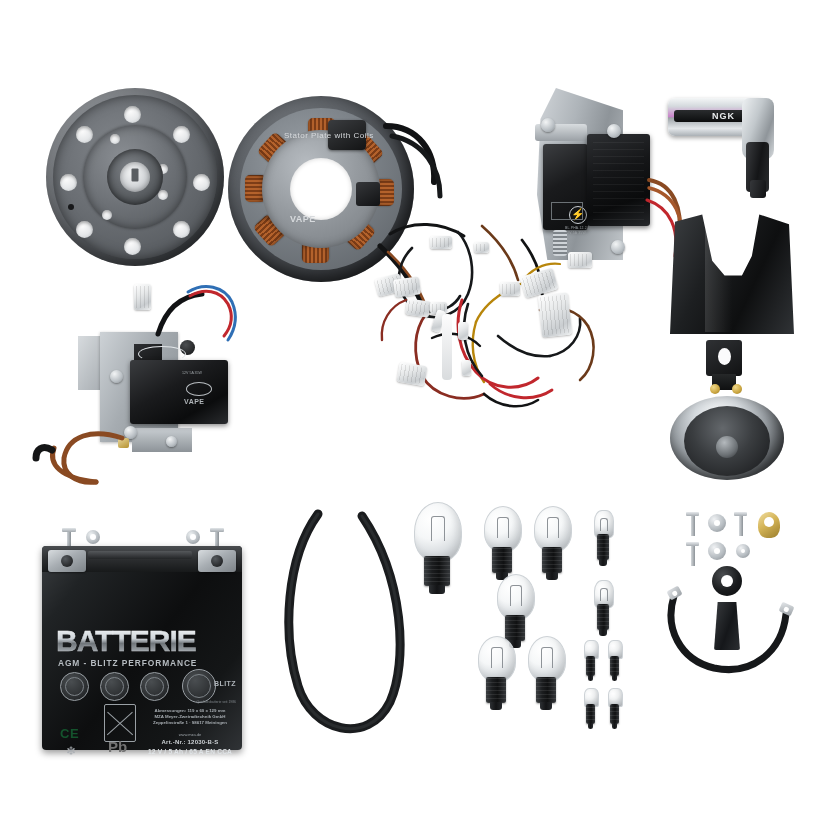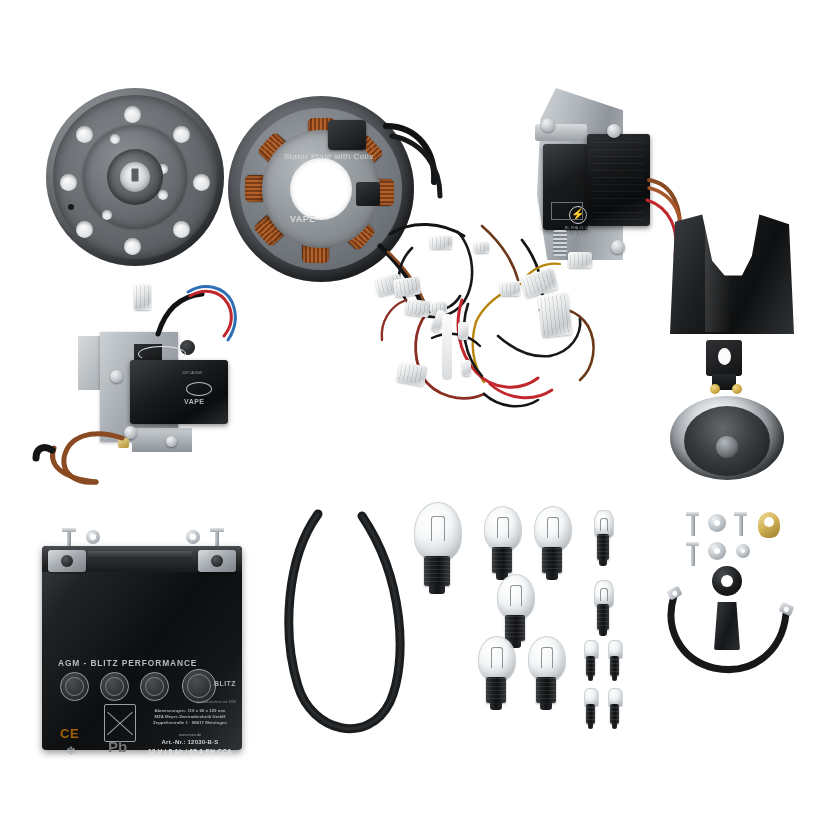--- a/index.html
+++ b/index.html
@@ -49,21 +49,21 @@
   #stator .ctrhole{width:62px;height:62px;border-radius:50%;background:#ffffff;
     box-shadow:inset 0 0 5px rgba(0,0,0,.18);}
   .coil{position:absolute;width:27px;height:21px;border-radius:5px;
     background:repeating-linear-gradient(90deg,#b4622c 0 2px,#7d3d17 2px 4px);
     box-shadow:inset 0 -3px 5px rgba(0,0,0,.5),0 1px 2px rgba(0,0,0,.4);}
   #stator .blockA{position:absolute;left:100px;top:24px;width:38px;height:30px;border-radius:4px;
     background:linear-gradient(150deg,#3a3c3f,#131415);box-shadow:0 1px 3px rgba(0,0,0,.5);}
   #stator .blockB{position:absolute;left:128px;top:86px;width:24px;height:24px;border-radius:3px;
     background:linear-gradient(150deg,#35373a,#111214);}
   #stator .mark1,#stator .mark2{position:absolute;color:#d7dadd;font-size:8px;letter-spacing:.5px;}
-  #stator .mark1{left:56px;top:56px;}
+  #stator .mark1{left:56px;top:35px;}
   #stator .mark2{left:62px;top:118px;font-size:9px;font-weight:bold;}
 
   
   #cdi{left:523px;top:88px;width:132px;height:175px;}
   #cdi .bracket{position:absolute;left:14px;top:0;width:86px;height:172px;
     background:linear-gradient(105deg,#d2d6da 0%,#aeb4b9 35%,#8e9499 60%,#c2c7cb 100%);
     clip-path:polygon(22% 0,100% 13%,100% 100%,12% 100%,0 62%,4% 18%);
     box-shadow:0 1px 3px rgba(0,0,0,.3);}
   #cdi .coilbox{position:absolute;left:20px;top:56px;width:45px;height:86px;border-radius:3px;
     background:linear-gradient(150deg,#3c3e41 0%,#1a1b1d 45%,#0d0e0f 100%);
@@ -185,21 +185,21 @@
   .bicon::after{content:"";position:absolute;inset:4px;border-radius:50%;border:1px solid #7d8388;}
   #battery .flitz{position:absolute;left:172px;top:152px;color:#aeb4b9;font-size:7px;font-weight:bold;
     letter-spacing:.4px;}
   #battery .recy{position:absolute;left:62px;top:176px;width:30px;height:36px;
     border:1.6px solid #9aa0a5;border-radius:2px;}
   #battery .recy::before,#battery .recy::after{content:"";position:absolute;left:-2px;top:50%;
     width:34px;height:1.4px;background:#9aa0a5;}
   #battery .recy::before{transform:rotate(42deg);}
   #battery .recy::after{transform:rotate(-42deg);}
   #battery .pb{position:absolute;left:66px;top:210px;color:#737373;font-size:15px;font-weight:bold;}
-  #battery .ce{position:absolute;left:18px;top:198px;color:#a16207;font-size:13px;font-weight:bold;
+  #battery .ce{position:absolute;left:18px;top:198px;color:#14532d;font-size:13px;font-weight:bold;
     letter-spacing:.5px;}
   #battery .snow{position:absolute;left:24px;top:216px;color:#a9aeb3;font-size:12px;}
   #battery .addr{position:absolute;left:102px;top:180px;width:92px;color:#a8aeb3;font-size:4.4px;
     line-height:6px;text-align:center;font-weight:bold;}
   #battery .web{position:absolute;left:102px;top:204px;width:92px;color:#9aa0a5;font-size:4px;
     text-align:center;}
   #battery .artnr{position:absolute;left:102px;top:211px;width:92px;color:#cfd4d8;font-size:6px;
     text-align:center;font-weight:bold;letter-spacing:.2px;}
   #battery .spec{position:absolute;left:102px;top:220px;width:92px;color:#dfe3e6;font-size:6.6px;
     text-align:center;font-weight:bold;letter-spacing:.2px;}
@@ -326,20 +326,28 @@
     <div class="bolt" style="left:84px;top:36px"></div>
     <div class="bolt" style="left:88px;top:152px"></div>
     <div class="spring"></div>
     <svg width="132" height="175" style="position:absolute;left:0;top:0;overflow:visible">
       <path d="M126 92 C150 96 160 120 156 150" stroke="#8a4a22" stroke-width="4" fill="none" stroke-linecap="round"></path>
       <path d="M126 100 C152 106 162 130 158 160" stroke="#a6572a" stroke-width="3.4" fill="none" stroke-linecap="round"></path>
       <path d="M124 112 C148 120 156 142 152 168" stroke="#c1272d" stroke-width="3" fill="none" stroke-linecap="round"></path>
     </svg>
   </div>
 
+  <div class="part" id="plugcap">
+    <div class="barrel"></div>
+    <div class="stripe"></div>
+    <div class="ngk">NGK</div>
+    <div class="elbow"></div>
+    <div class="boot"></div>
+    <div class="boot2"></div>
+  </div>
 
   <div class="part" id="cover">
     <div class="sheen"></div>
   </div>
 
   <div class="part" id="igncoil">
     <div class="plateA"></div>
     <div class="plateB"></div>
     <div class="foot"></div>
     <div class="coilneck"></div>
@@ -467,20 +475,21 @@
     <div class="case"></div>
     <div class="top"></div>
     <div class="ridge"></div>
     <div class="bterm" style="left:6px">
         <i></i>
       </div>
     <div class="bterm" style="left:156px">
         <i></i>
       </div>
 
+    <div class="brand">BATTERIE</div>
     <div class="sub">AGM - BLITZ PERFORMANCE</div>
 
     <div class="bicon" style="left:18px"></div>
     <div class="bicon" style="left:58px"></div>
     <div class="bicon" style="left:98px"></div>
     <div class="bicon" style="left:140px;width:32px;height:32px;top:141px"></div>
     <div class="flitz">BLITZ</div>
 
     <div class="recy"></div>
     <div class="pb">Pb</div>

